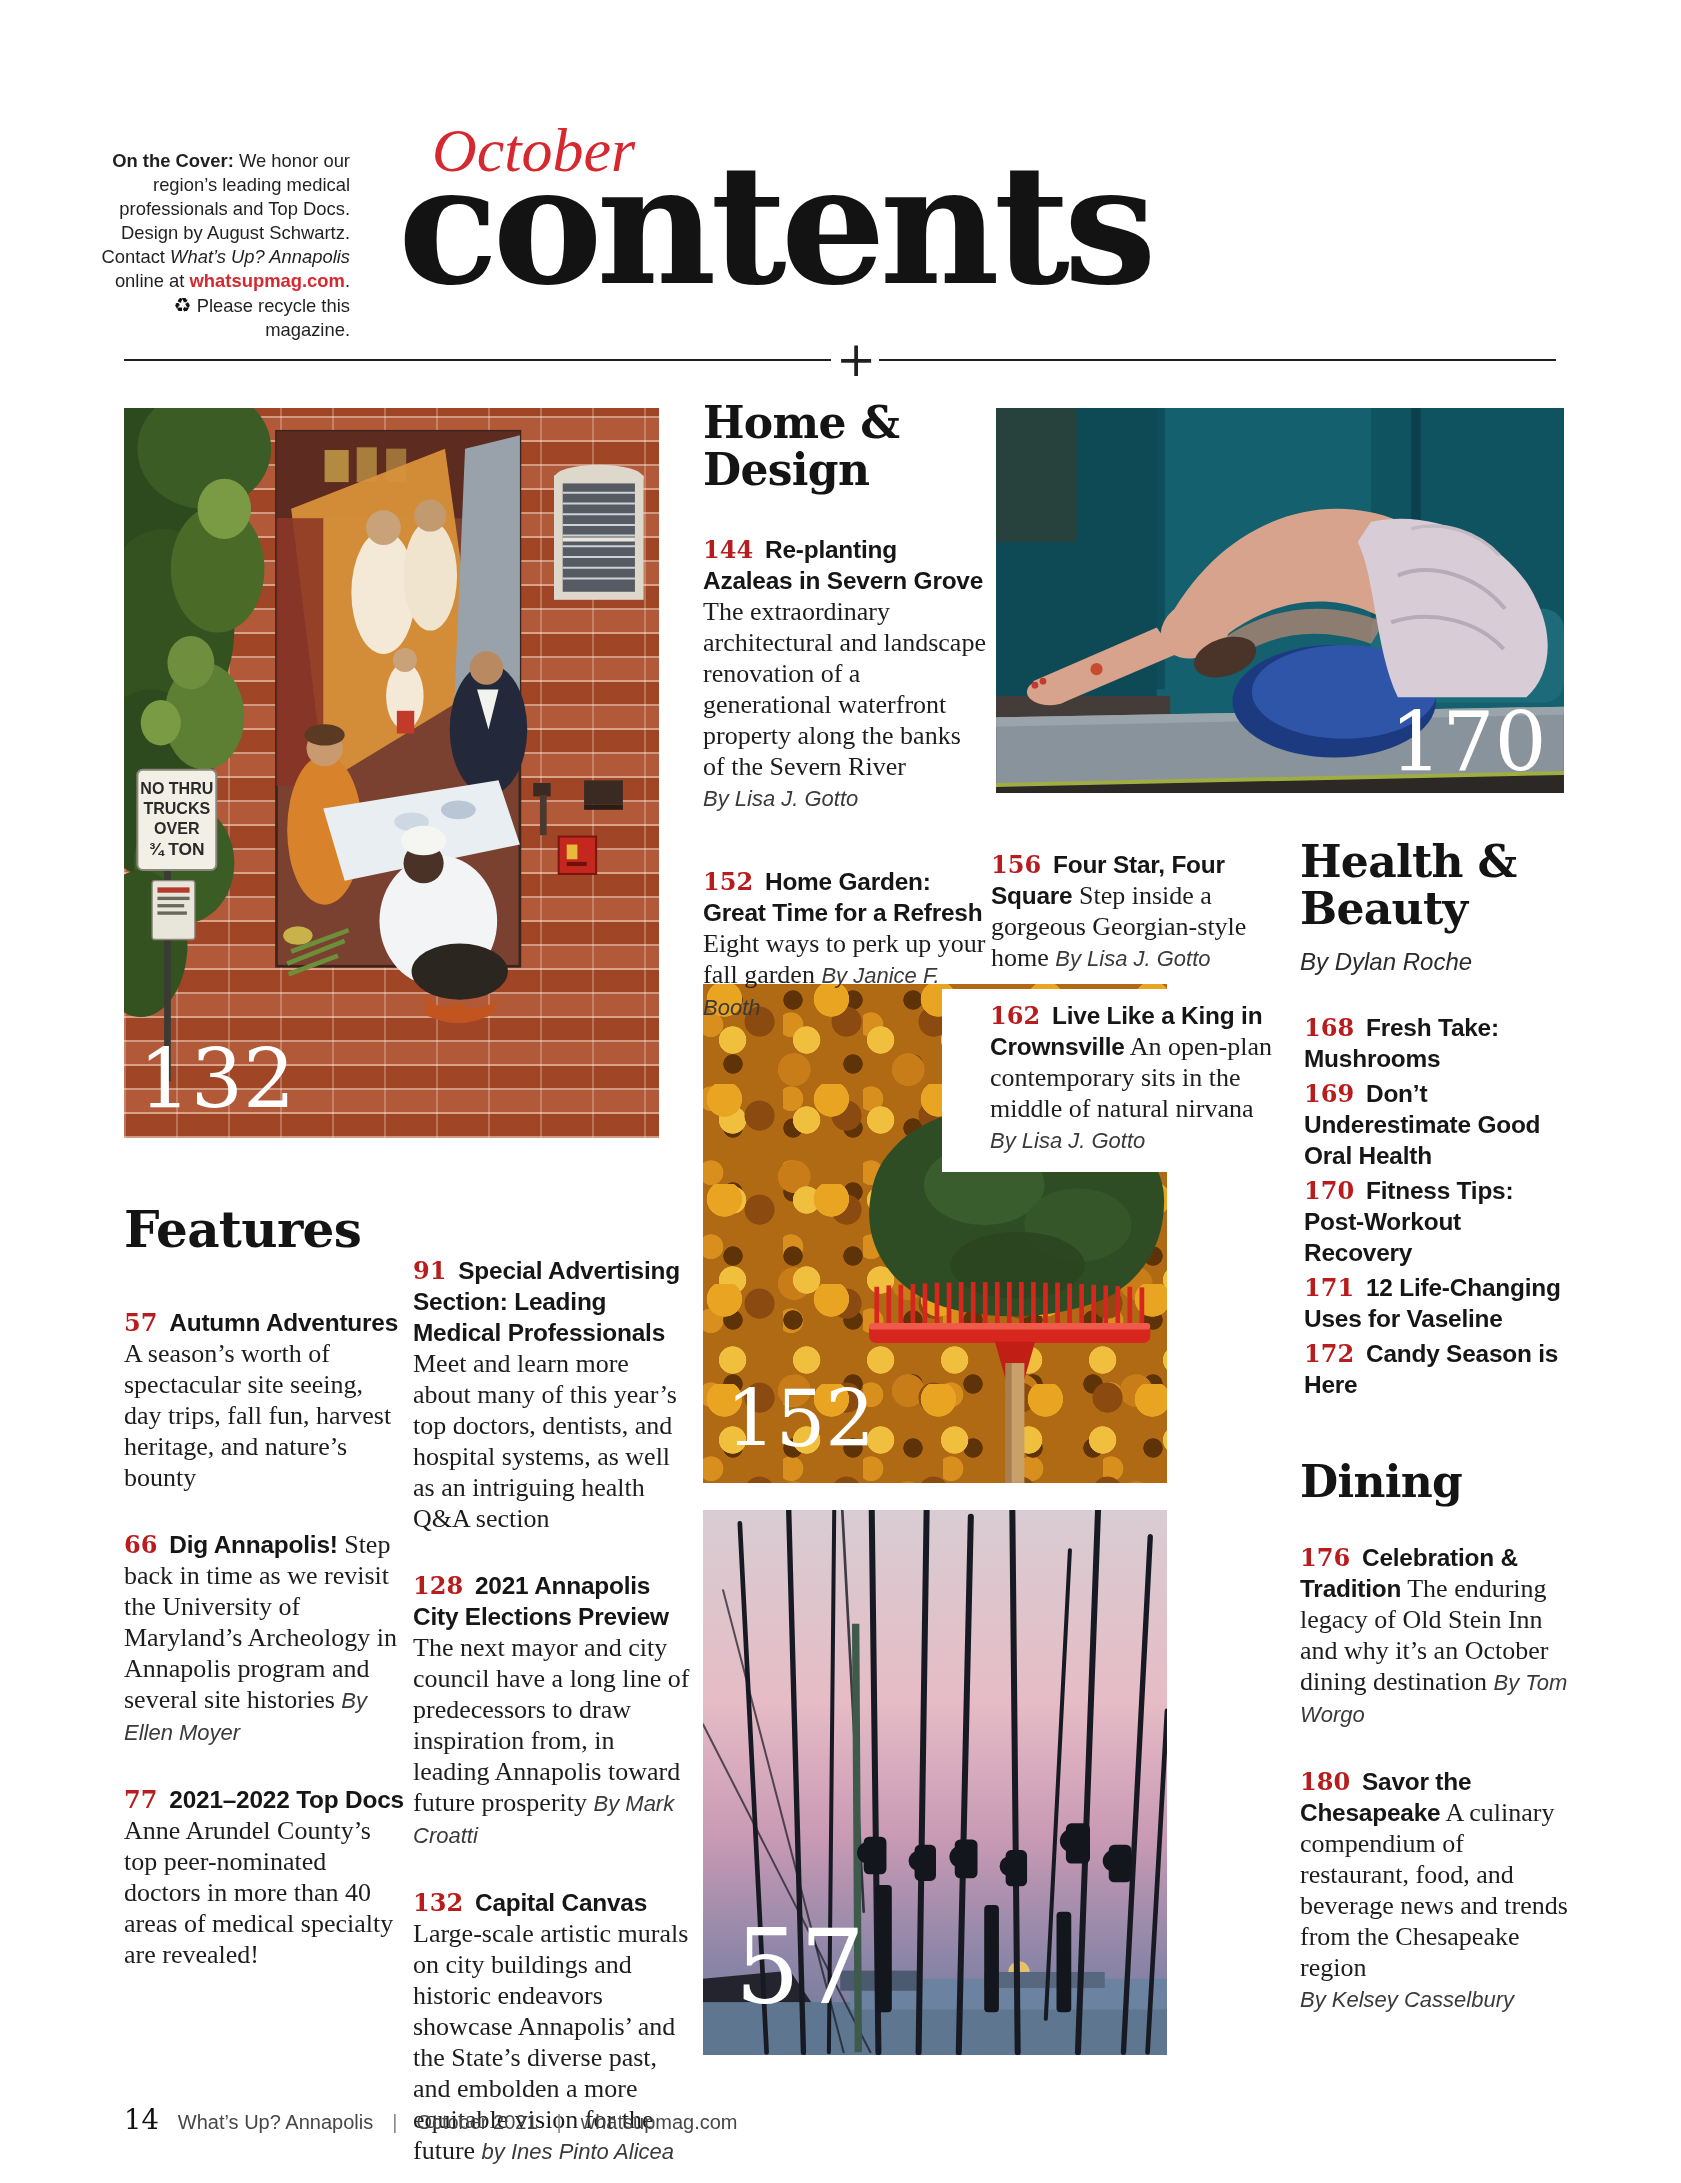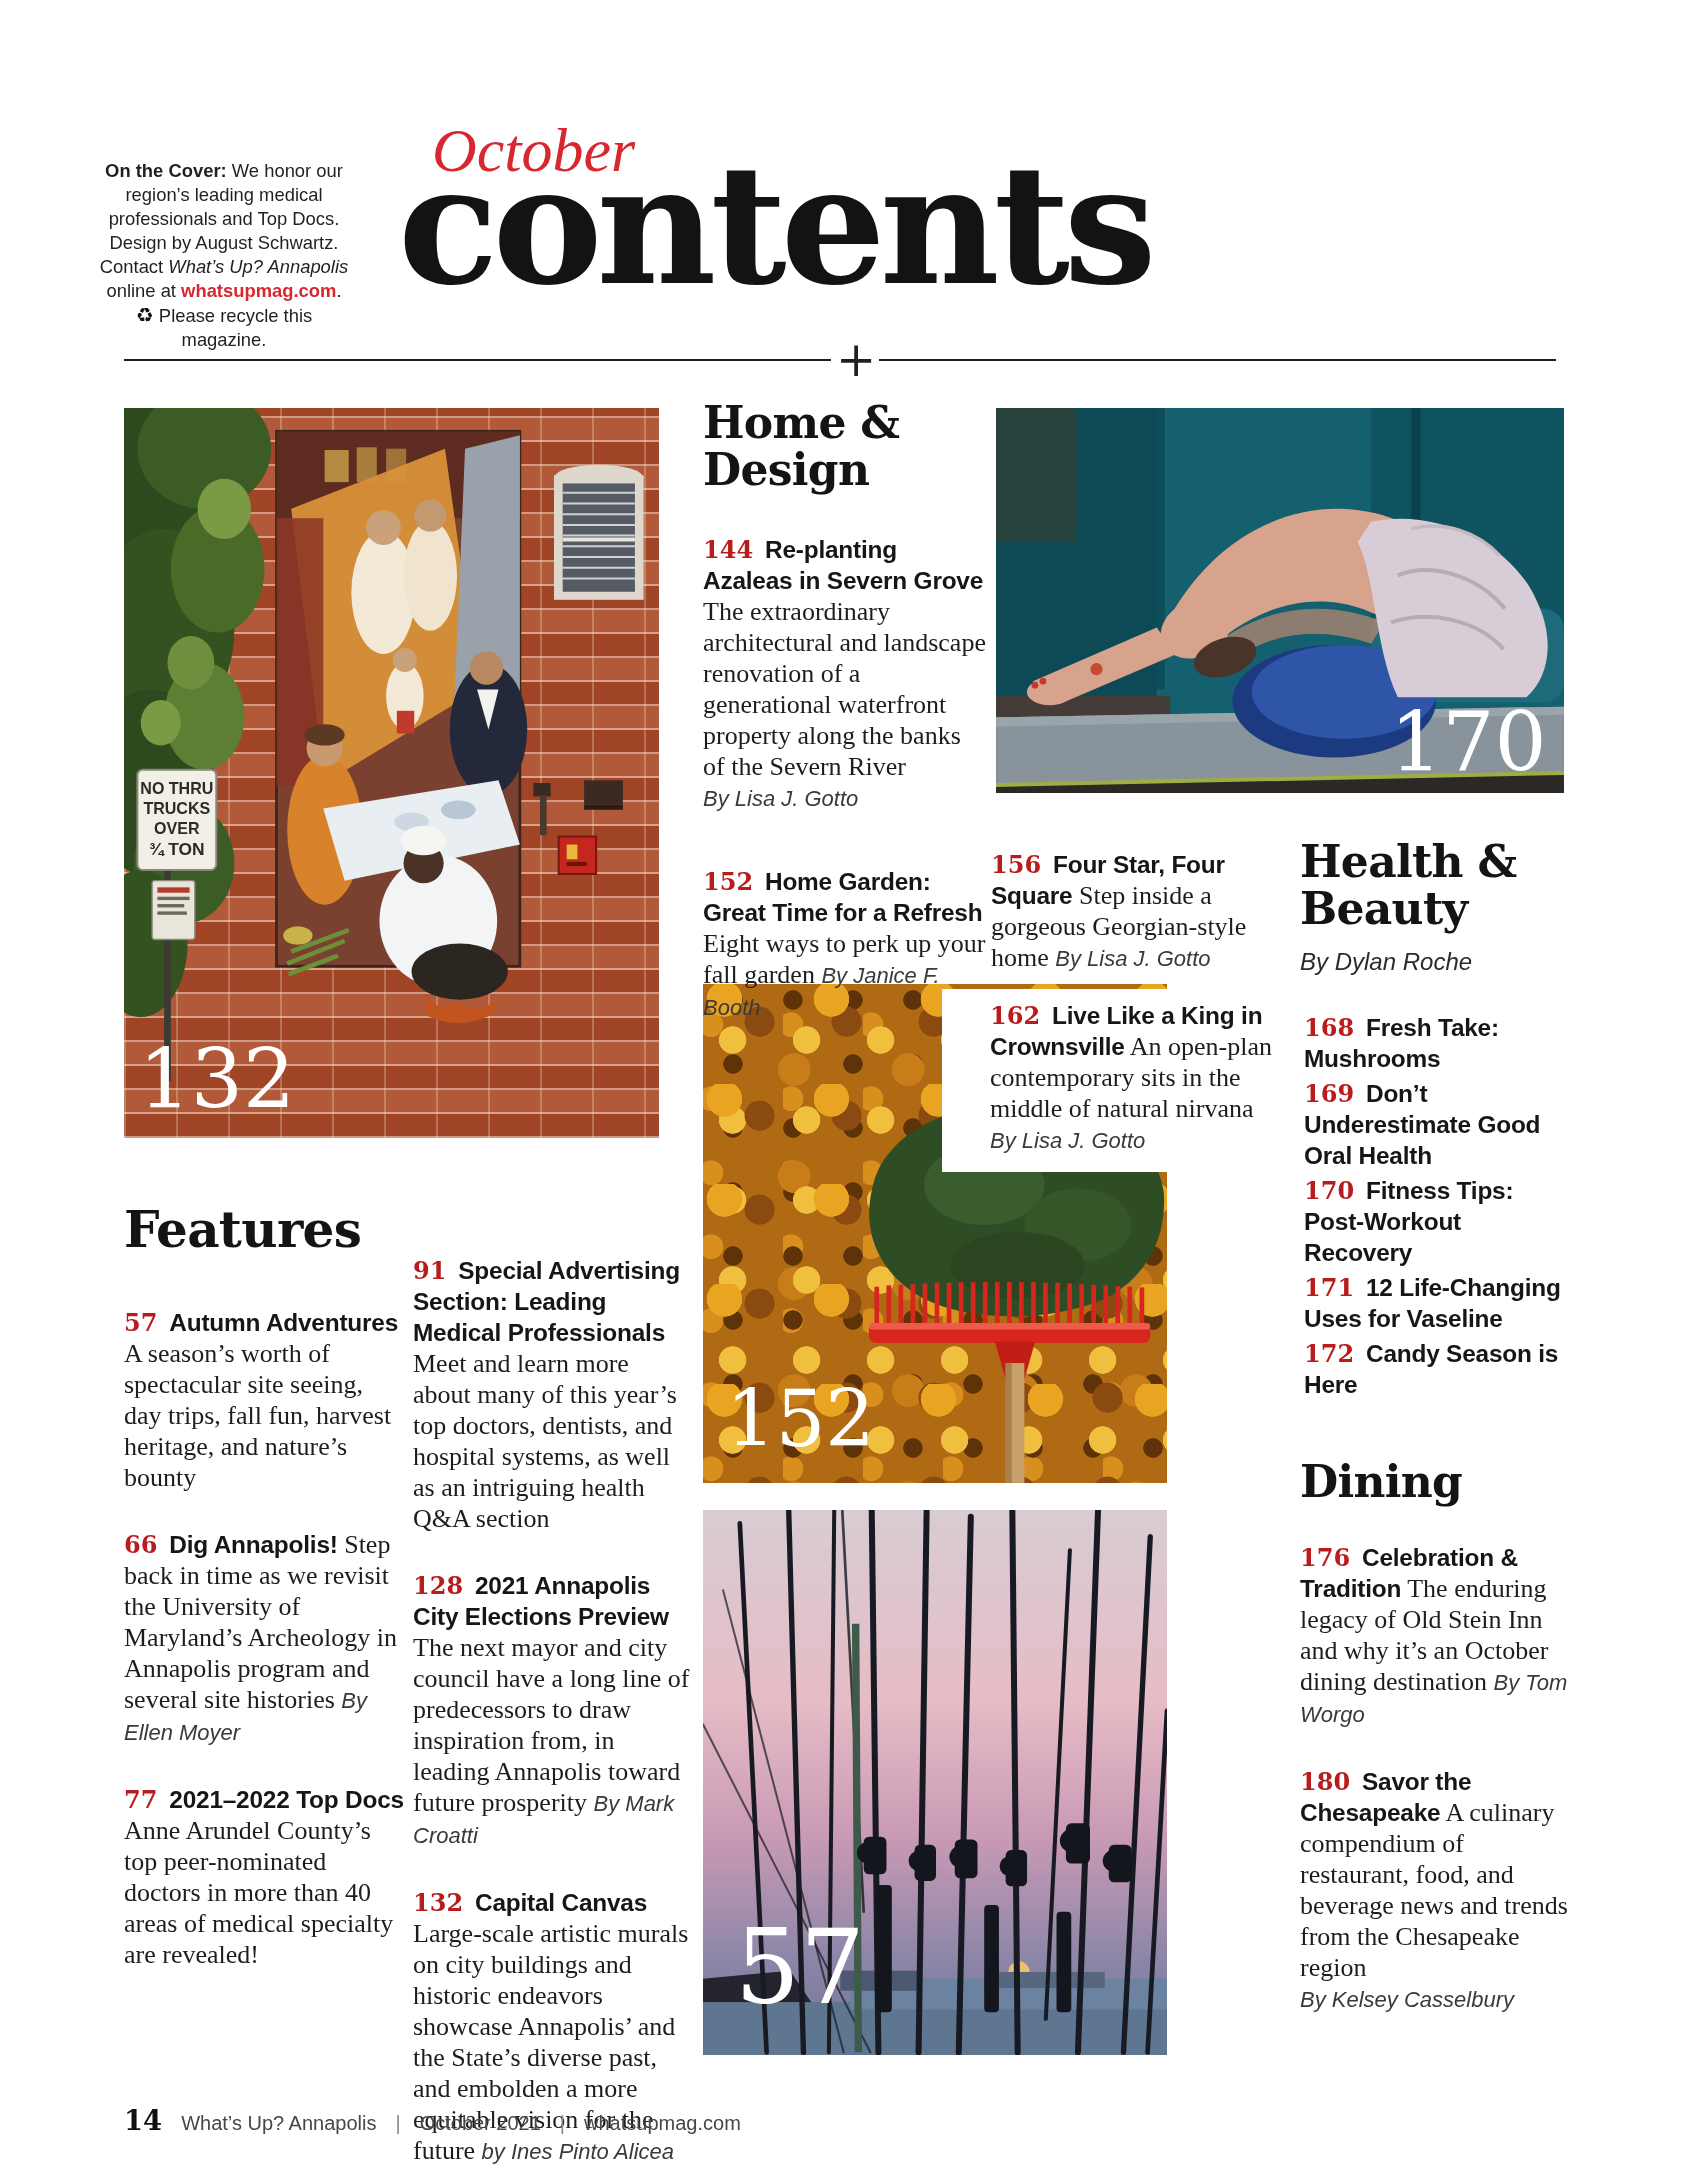--- a/index.html
+++ b/index.html
@@ -1,21 +1,21 @@
 <!DOCTYPE html>
 <html style="font-size:10.7px"><head>
 <meta charset="utf-8">
 <style>
   html,body{margin:0;padding:0;background:#ffffff;}
   .page{position:relative;width:1681px;height:2183px;background:#fff;overflow:hidden;
         font-family:"Liberation Sans",sans-serif;color:#1a1a1a;}
   .abs{position:absolute;}
 
   
-  .cover{left:98px;top:141px;width:252px;text-align:center;
+  .cover{left:98px;top:131px;width:252px;text-align:right;
          font-size:18.4px;line-height:24px;color:#221f1f;}
   .cover b{font-weight:bold;}
   .cover i{font-style:italic;}
   .cover .site{color:#d7272f;font-weight:bold;}
   .recycle{font-size:20px;color:#111;}
 
   
   .masthead-month{left:432px;top:119px;font-family:"Liberation Serif",serif;font-style:italic;
                   font-size:62px;line-height:1;color:#d7272f;}
   .masthead-title{left:398px;top:143px;font-family:"DejaVu Serif",serif;font-weight:bold;
@@ -75,21 +75,21 @@
   figure.img svg{position:absolute;left:0;top:0;}
   .pgnum{position:absolute;font-family:"DejaVu Serif",serif;color:#ffffff;line-height:1;}
   #fig-mural  .pgnum{left:14.7px;bottom:17.4px;font-size:82px;}
   #fig-yoga   .pgnum{right:17.4px;bottom:9.4px;font-size:82px;}
   #fig-leaves .pgnum{left:23px;bottom:25.4px;font-size:78px;}
   #fig-fishing .pgnum{left:32px;bottom:36px;font-size:102px;}
 
   
   #footer{left:124px;top:2104px;display:flex;align-items:baseline;gap:19px;
           font-size:20px;color:#474747;}
-  #footer .pno{font-family:"DejaVu Serif",serif;font-weight:bold;font-size:27.4px;color:#101010;}
+  #footer .pno{font-family:"DejaVu Serif",serif;font-weight:normal;font-size:27.4px;color:#101010;}
   #footer .sep{color:#8a8a8a;}
 </style>
 </head>
 <body>
 
 <div class="page">
 
   <p class="abs cover"><b>On the Cover:</b> <span>We honor our region’s leading medical professionals and Top Docs. Design by August Schwartz. Contact</span> <i>What’s Up? Annapolis</i> <span>online at</span> <b class="site">whatsupmag.com</b><span>.</span> <span class="recycle">♻</span> <span>Please recycle this magazine.</span></p>
 
   <div class="abs masthead-month">October</div>

